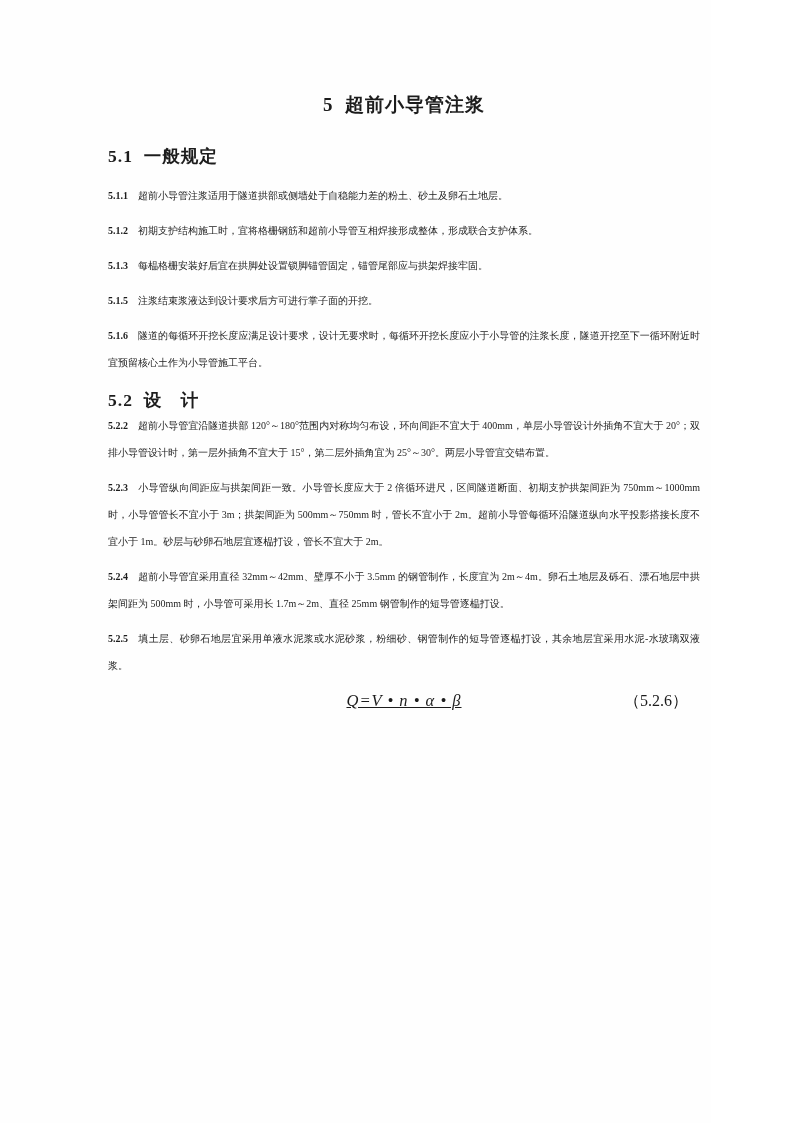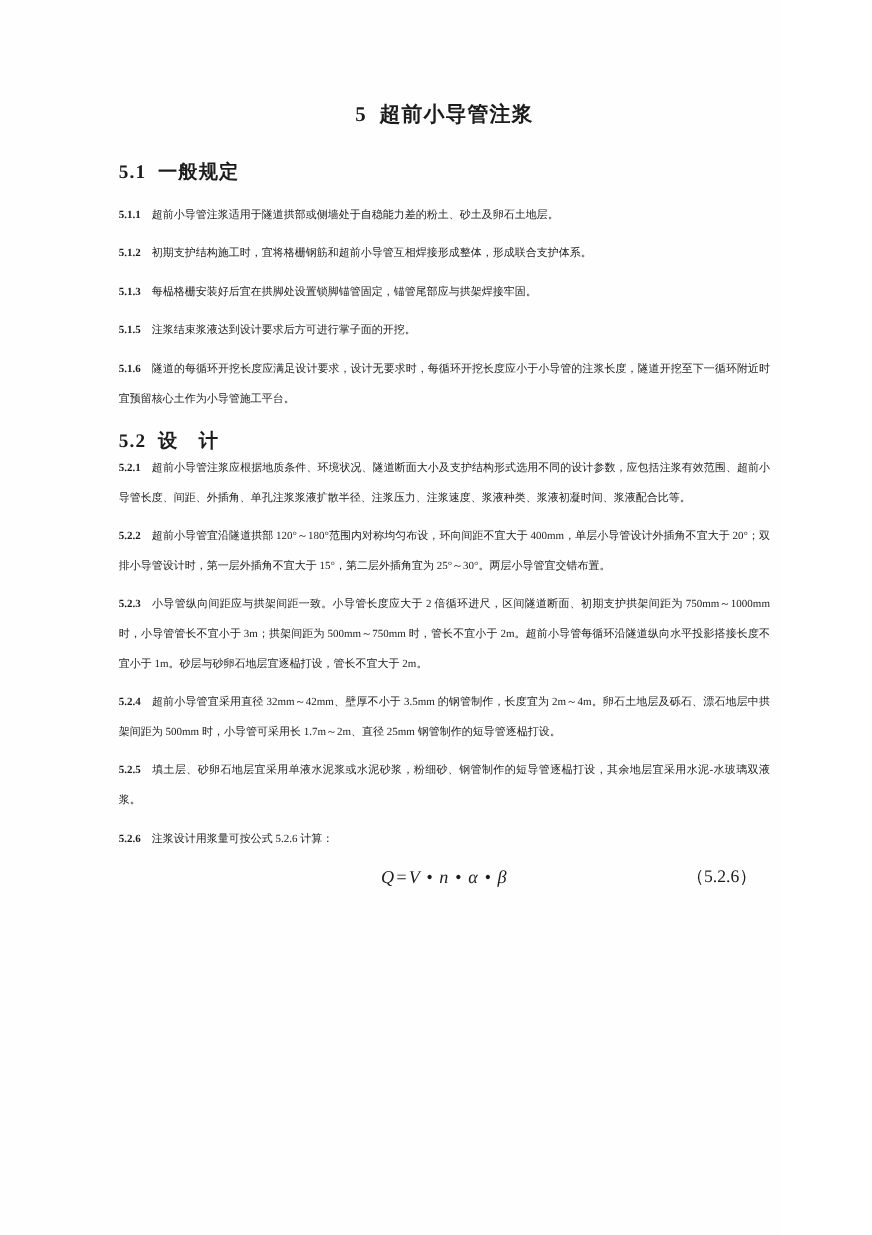--- a/index.html
+++ b/index.html
@@ -59,20 +59,21 @@
   .formula-row {
     position: relative;
     margin: 2px 0 0 0;
     font-size: 16.5px;
     line-height: 27px;
     text-align: center;
   }
   .formula-expression {
     font-style: italic;
     letter-spacing: 1px;
+    text-decoration: underline;
   }
   .equation-number {
     position: absolute;
     right: 12px;
     top: 0;
     font-style: normal;
     font-size: 16px;
     text-align: center;
   }
   .page-number {
@@ -101,31 +102,29 @@
 
     <p class="clause"><span class="clause-num">5.1.3</span><span>每榀格栅安装好后宜在拱脚处设置锁脚锚管固定，锚管尾部应与拱架焊接牢固。</span></p>
 
 
     <p class="clause"><span class="clause-num">5.1.5</span><span>注浆结束浆液达到设计要求后方可进行掌子面的开挖。</span></p>
 
     <p class="clause"><span class="clause-num">5.1.6</span><span>隧道的每循环开挖长度应满足设计要求，设计无要求时，每循环开挖长度应小于小导管的注浆长度，隧道开挖至下一循环附近时宜预留核心土作为小导管施工平台。</span></p>
 
     <h2 class="section-heading second">5.2  设　计</h2>
 
-    <p class="clause"><span class="clause-num">5.2.1</span><span>超前小导管注浆应根据地质条件、环境状况、隧道断面大小及支护结构形式选用不同的设计参数，应包括注浆有效范围、超前小导管长度、间距、外插角、单孔注浆浆液扩散半径、注浆压力、注浆速度、浆液种类、浆液初凝时间、浆液配合比等。</span></p>
 
     <p class="clause"><span class="clause-num">5.2.2</span><span>超前小导管宜沿隧道拱部 120°～180°范围内对称均匀布设，环向间距不宜大于 400mm，单层小导管设计外插角不宜大于 20°；双排小导管设计时，第一层外插角不宜大于 15°，第二层外插角宜为 25°～30°。两层小导管宜交错布置。</span></p>
 
     <p class="clause"><span class="clause-num">5.2.3</span><span>小导管纵向间距应与拱架间距一致。小导管长度应大于 2 倍循环进尺，区间隧道断面、初期支护拱架间距为 750mm～1000mm 时，小导管管长不宜小于 3m；拱架间距为 500mm～750mm 时，管长不宜小于 2m。超前小导管每循环沿隧道纵向水平投影搭接长度不宜小于 1m。砂层与砂卵石地层宜逐榀打设，管长不宜大于 2m。</span></p>
 
     <p class="clause"><span class="clause-num">5.2.4</span><span>超前小导管宜采用直径 32mm～42mm、壁厚不小于 3.5mm 的钢管制作，长度宜为 2m～4m。卵石土地层及砾石、漂石地层中拱架间距为 500mm 时，小导管可采用长 1.7m～2m、直径 25mm 钢管制作的短导管逐榀打设。</span></p>
 
     <p class="clause"><span class="clause-num">5.2.5</span><span>填土层、砂卵石地层宜采用单液水泥浆或水泥砂浆，粉细砂、钢管制作的短导管逐榀打设，其余地层宜采用水泥-水玻璃双液浆。</span></p>
 
-    <p class="clause"><span class="clause-num">5.2.6</span><span>注浆设计用浆量可按公式 5.2.6 计算：</span></p>
 
     <div class="formula-row">
       <span class="formula-expression">Q=V • n • α • β</span>
       <span class="equation-number">（5.2.6）</span>
     </div>
 
   </div>
 
 </div>
 

